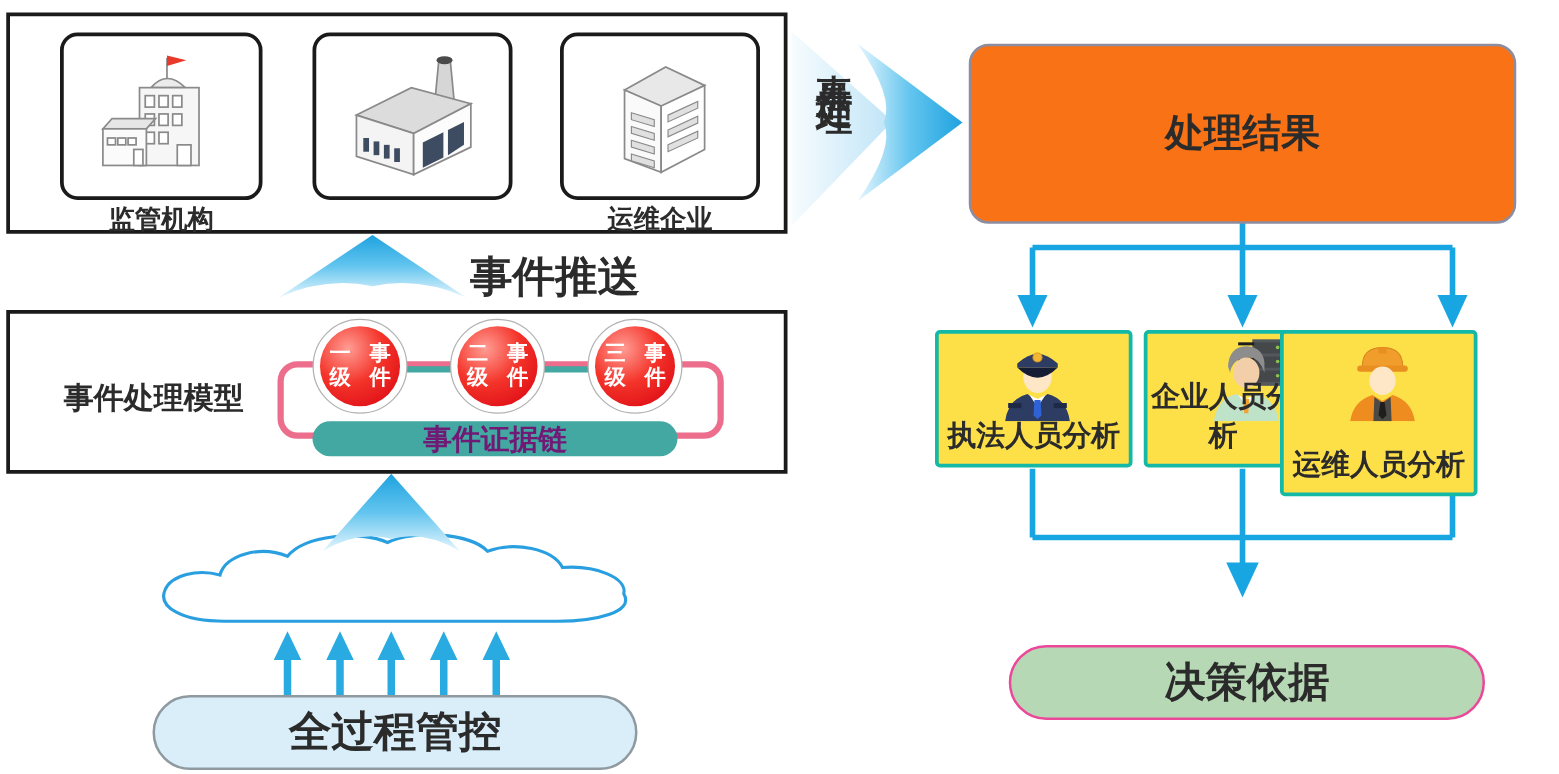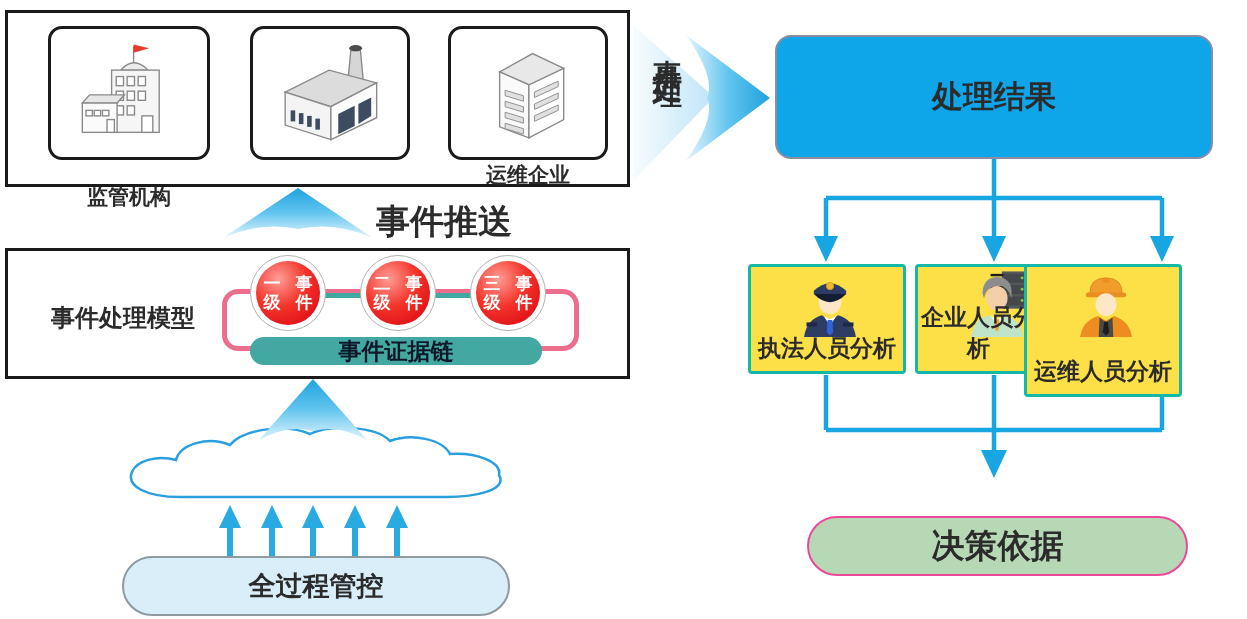--- a/index.html
+++ b/index.html
@@ -13,21 +13,21 @@
   .model-title{font-size:24px;font-weight:bold;}
   .loop{border:5px solid #ec6e8c;border-radius:16px;box-sizing:border-box;z-index:1;}
   .tealline{background:#42a8a1;z-index:2;}
   .level-circle{width:76px;height:76px;border-radius:50%;background:#fff;border:1.5px solid #b3b3b3;
         box-sizing:border-box;z-index:4;display:flex;align-items:center;justify-content:center;}
   .level-inner{width:64px;height:64px;border-radius:50%;
         background:radial-gradient(circle at 35% 28%, #ff9d94 0%, #f4342a 45%, #d7000f 100%);
         display:flex;align-items:center;justify-content:center;
         color:#fff;font-weight:bold;font-size:17px;line-height:19px;text-align:center;}
   .chain-bar{background:#42a8a1;border-radius:14px;z-index:5;display:flex;align-items:center;
-        justify-content:center;color:#0f172a;font-weight:bold;font-size:23px;}
+        justify-content:center;color:#701a75;font-weight:bold;font-size:23px;}
   .pill{border-radius:30px;box-sizing:border-box;display:flex;align-items:center;justify-content:center;
         font-weight:bold;z-index:3;}
   .big-label{font-weight:bold;}
   .person-card{border:3px solid #14b8a6;border-radius:4px;background:#fde047;box-sizing:border-box;z-index:3;}
   .person-label{position:absolute;left:0;right:0;bottom:7px;text-align:center;
         font-size:23px;font-weight:bold;}
   .vtext{writing-mode:vertical-rl;text-orientation:upright;font-size:29px;font-weight:bold;
         letter-spacing:7px;z-index:3;}
   svg{display:block;}
 </style>
@@ -103,21 +103,21 @@
         </g>
         <rect x="79" y="84" width="12" height="18" fill="#fff"></rect>
         <polygon points="14,70 52,70 60,61 22,61" fill="#e6e6e6"></polygon>
         <rect x="14" y="70" width="38" height="32" fill="#fbfbfb"></rect>
         <rect x="18" y="78" width="7" height="6" fill="#fff"></rect>
           <rect x="27" y="78" width="7" height="6" fill="#fff"></rect>
           <rect x="36" y="78" width="7" height="6" fill="#fff"></rect>
         <rect x="41" y="88" width="8" height="14" fill="#fff"></rect>
       </svg>
     </div>
-    <div class="abs entity-label" style="left:40px;top:148px;width:162px;margin-top:22px;">监管机构</div>
+    <div class="abs entity-label" style="left:40px;top:148px;width:162px;">监管机构</div>
 
     <div class="abs card" style="left:242px;top:13px;width:160px;height:134px;">
       <svg width="126" height="108" viewBox="0 0 130 118" stroke="#8a8a8a" stroke-width="1.5" fill="none">
         <polygon points="88,10 98,10 102,52 84,52" fill="#d6d6d6"></polygon>
         <ellipse cx="93" cy="10" rx="7" ry="3.5" fill="#4a4a4a" stroke="none"></ellipse>
         <polygon points="16,58 64,34 116,48 66,74" fill="#dcdcdc"></polygon>
         <polygon points="16,58 66,74 66,110 16,94" fill="#f4f4f4"></polygon>
         <polygon points="66,74 116,48 116,86 66,110" fill="#fcfcfc"></polygon>
         <g fill="#3d4c60" stroke="none">
           <rect x="22" y="78" width="5" height="12"></rect>
@@ -180,27 +180,27 @@
       <span>事件证据链</span>
     </div>
   </div>
 
   <svg class="abs" style="left:120px;top:418px;z-index:1;" width="396" height="82" viewBox="0 0 396 82">
     <path d="M60 79 C26 79,6 68,12 54 C17 42,38 37,56 42 C60 26,88 18,110 27
              C124 10,168 6,190 16 C210 6,256 8,270 23 C292 15,322 21,330 36
              C356 34,382 44,379 57 C388 72,356 79,326 79 Z" fill="#ffffff" stroke="#2a9fe0" stroke-width="2.5"></path>
   </svg>
 
-  <div class="abs pill" style="left:122px;top:556px;width:388px;height:60px;background:#d9eef9;border:2px solid #8f9aa0;font-size:27px;">
+  <div class="abs pill" style="left:122px;top:556px;width:388px;height:60px;background:#d9eef9;border:2px solid #8f9aa0;font-size:34px;">
     <span>全过程管控</span>
   </div>
 
   <div class="abs vtext" style="left:648px;top:36px;height:150px;">事件处理</div>
 
-  <div class="abs pill" style="left:775px;top:35px;width:438px;height:124px;background:#0ea5e9;border:2px solid #8d8da1;border-radius:16px;font-size:31px;">
+  <div class="abs pill" style="left:775px;top:35px;width:438px;height:144px;background:#f97316;border:2px solid #8d8da1;border-radius:16px;font-size:31px;">
     <span>处理结果</span>
   </div>
 
   <div class="abs person-card" style="left:748px;top:264px;width:158px;height:110px;">
     <svg class="abs" style="left:36px;top:2px;" width="86" height="68" viewBox="0 0 96 84">
       <ellipse cx="48" cy="40" rx="14" ry="16" fill="#fde7c7"></ellipse>
       <path d="M28 27 Q48 8 68 27 L68 31 L28 31 Z" fill="#2c3c63"></path>
       <path d="M28 31 L68 31 Q58 41 48 41 Q38 41 28 31 Z" fill="#141d33"></path>
       <circle cx="48" cy="21" r="4.5" fill="#f2b632" stroke="#d99a1f"></circle>
       <path d="M16 84 Q19 62 38 57 L48 64 L58 57 Q77 62 80 84 Z" fill="#2c3c63"></path>

